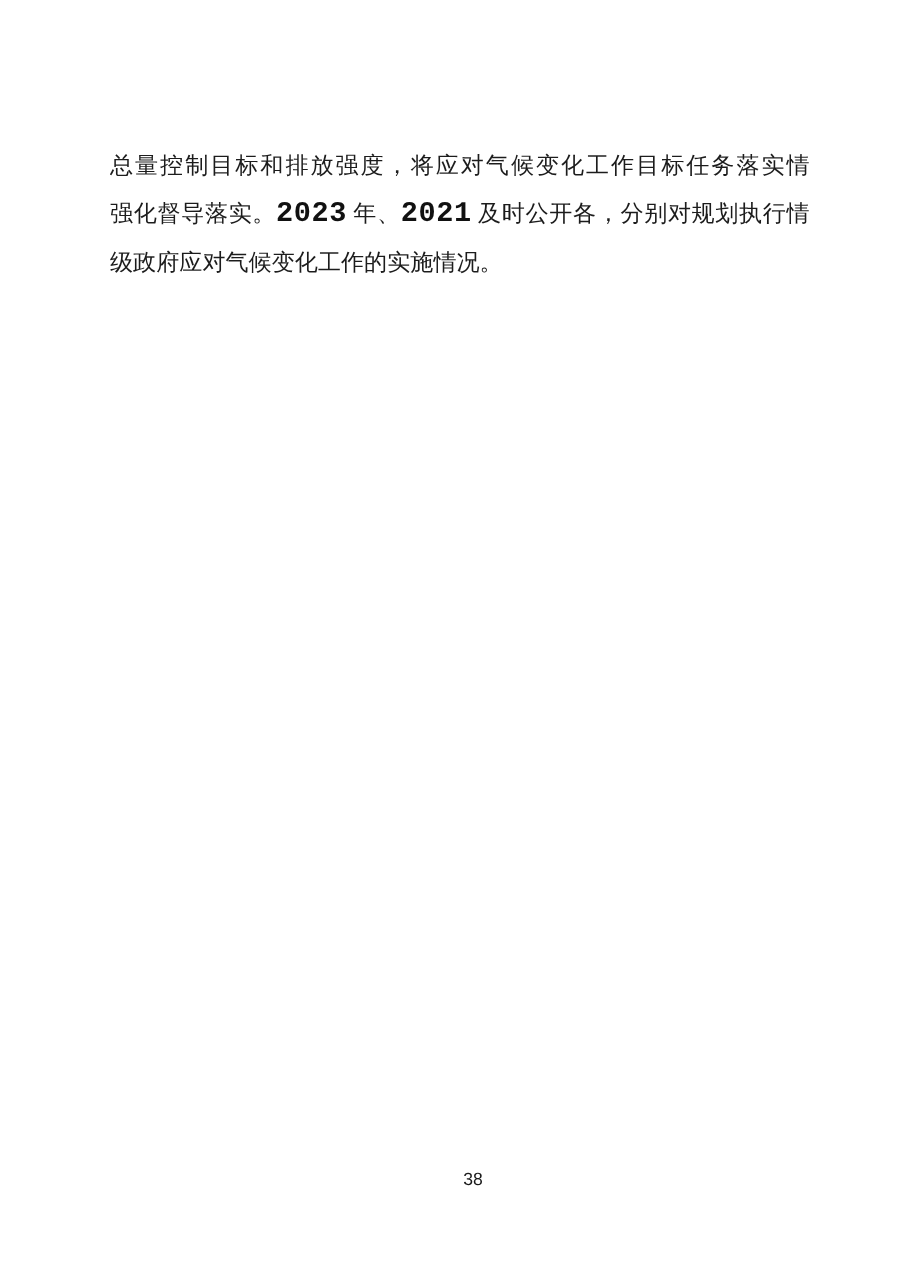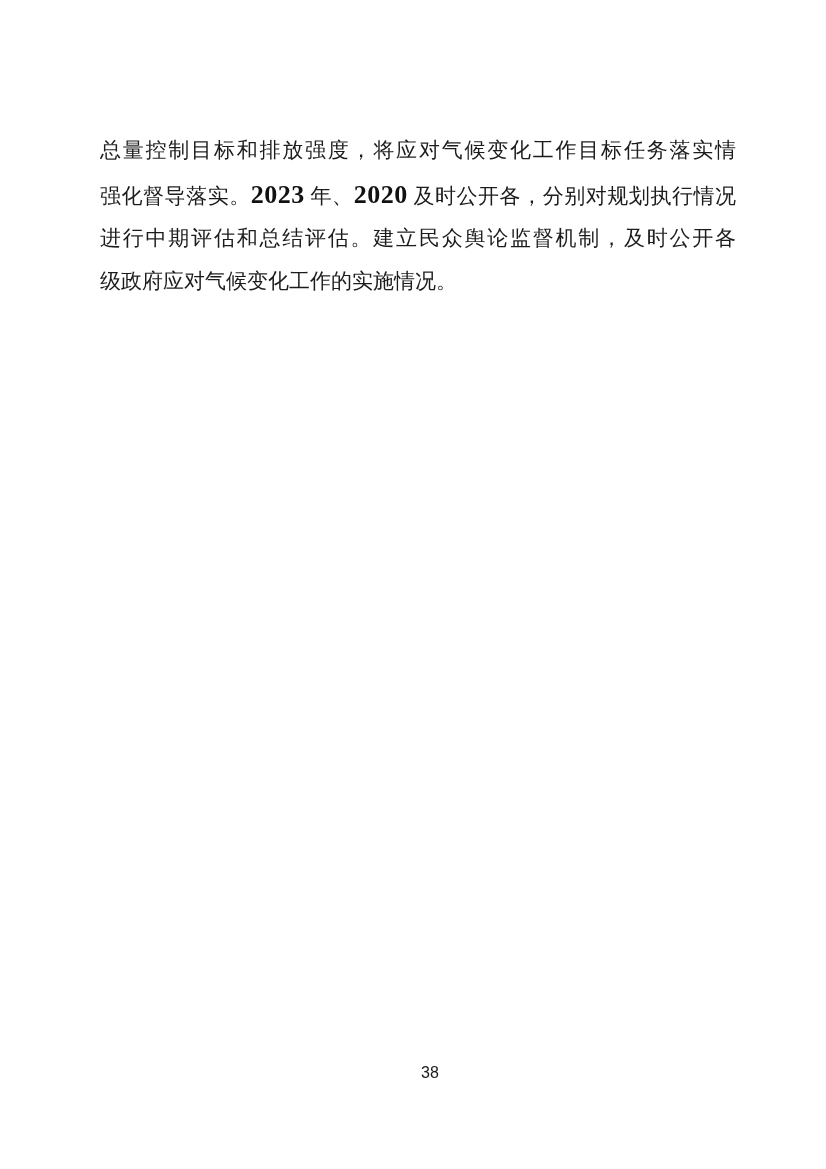--- a/index.html
+++ b/index.html
@@ -33,21 +33,21 @@
   .line.justify {
     white-space: normal;
     text-align: justify;
     text-align-last: justify;
   }
   .line .cjk {
     font-size: 21px;
     text-align: center;
   }
   .line .num {
-    font-family: Liberation Serif, serif;
+    font-family: Liberation Mono, monospace;
     font-size: 26px;
     font-weight: 600;
     letter-spacing: 0.5px;
     color: #111111;
   }
   .page-number {
     position: absolute;
     left: 0;
     top: 1064px;
     width: 826px;
@@ -58,20 +58,19 @@
     padding-left: 17px;
   }
 </style>
 </head>
 <body>
 
 <div class="page">
 
   <div class="text-block">
     <div class="line justify"><span class="cjk">总量控制目标和排放强度，将应对气候变化工作目标任务落实情</span></div>
-    <div class="line justify"><span class="cjk">强化督导落实。</span><span class="num">2023</span><span class="cjk"> 年、</span><span class="num">2020</span><span class="cjk"> 及时公开各，分别对规划执行情况</span></div>
-    <div class="line justify"><span class="cjk">进行中期评估和总结评估。建立民众舆论监督机制，及时公开各</span></div>
+    <div class="line justify"><span class="cjk">强化督导落实。</span><span class="num">2023</span><span class="cjk"> 年、</span><span class="num">2021</span><span class="cjk"> 及时公开各，分别对规划执行情况</span></div>
     <div class="line"><span class="cjk">级政府应对气候变化工作的实施情况。</span></div>
   </div>
 
   <div class="page-number">38</div>
 
 </div>
 
 </body></html>

